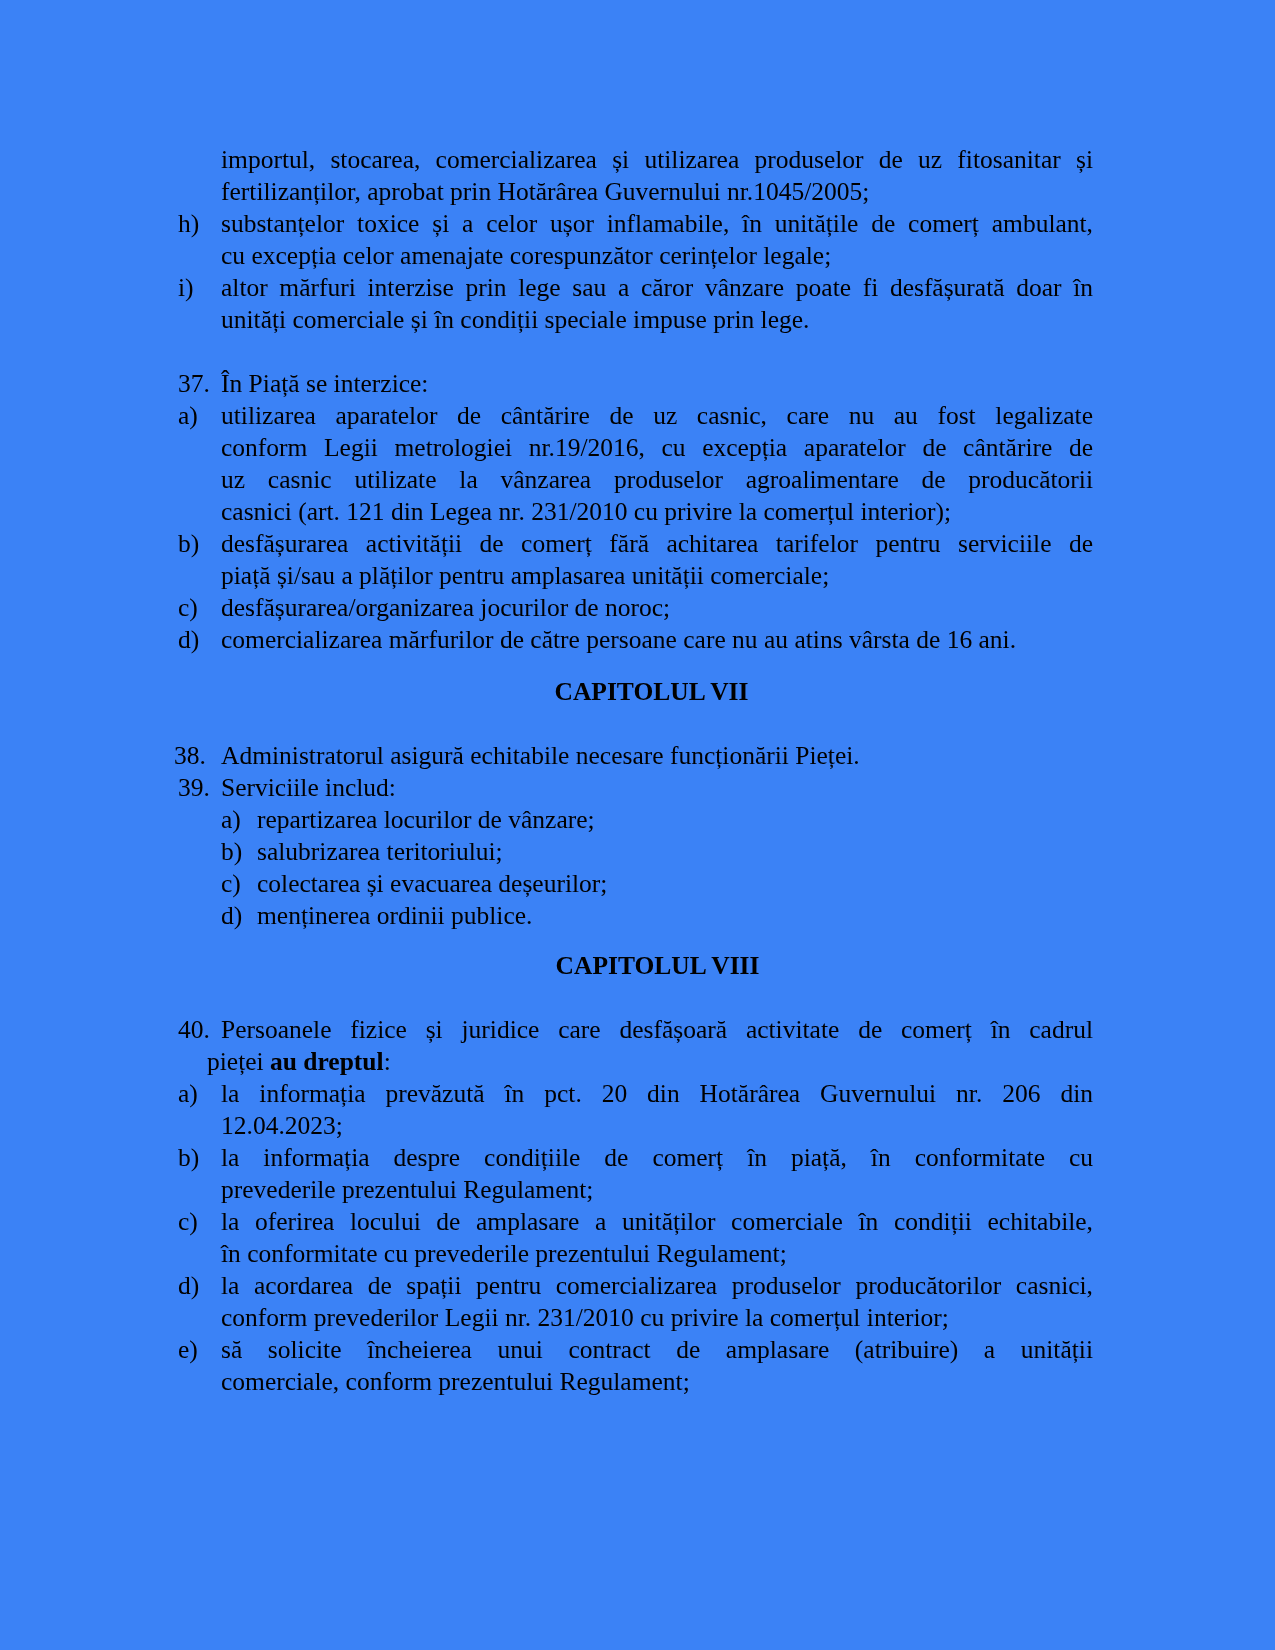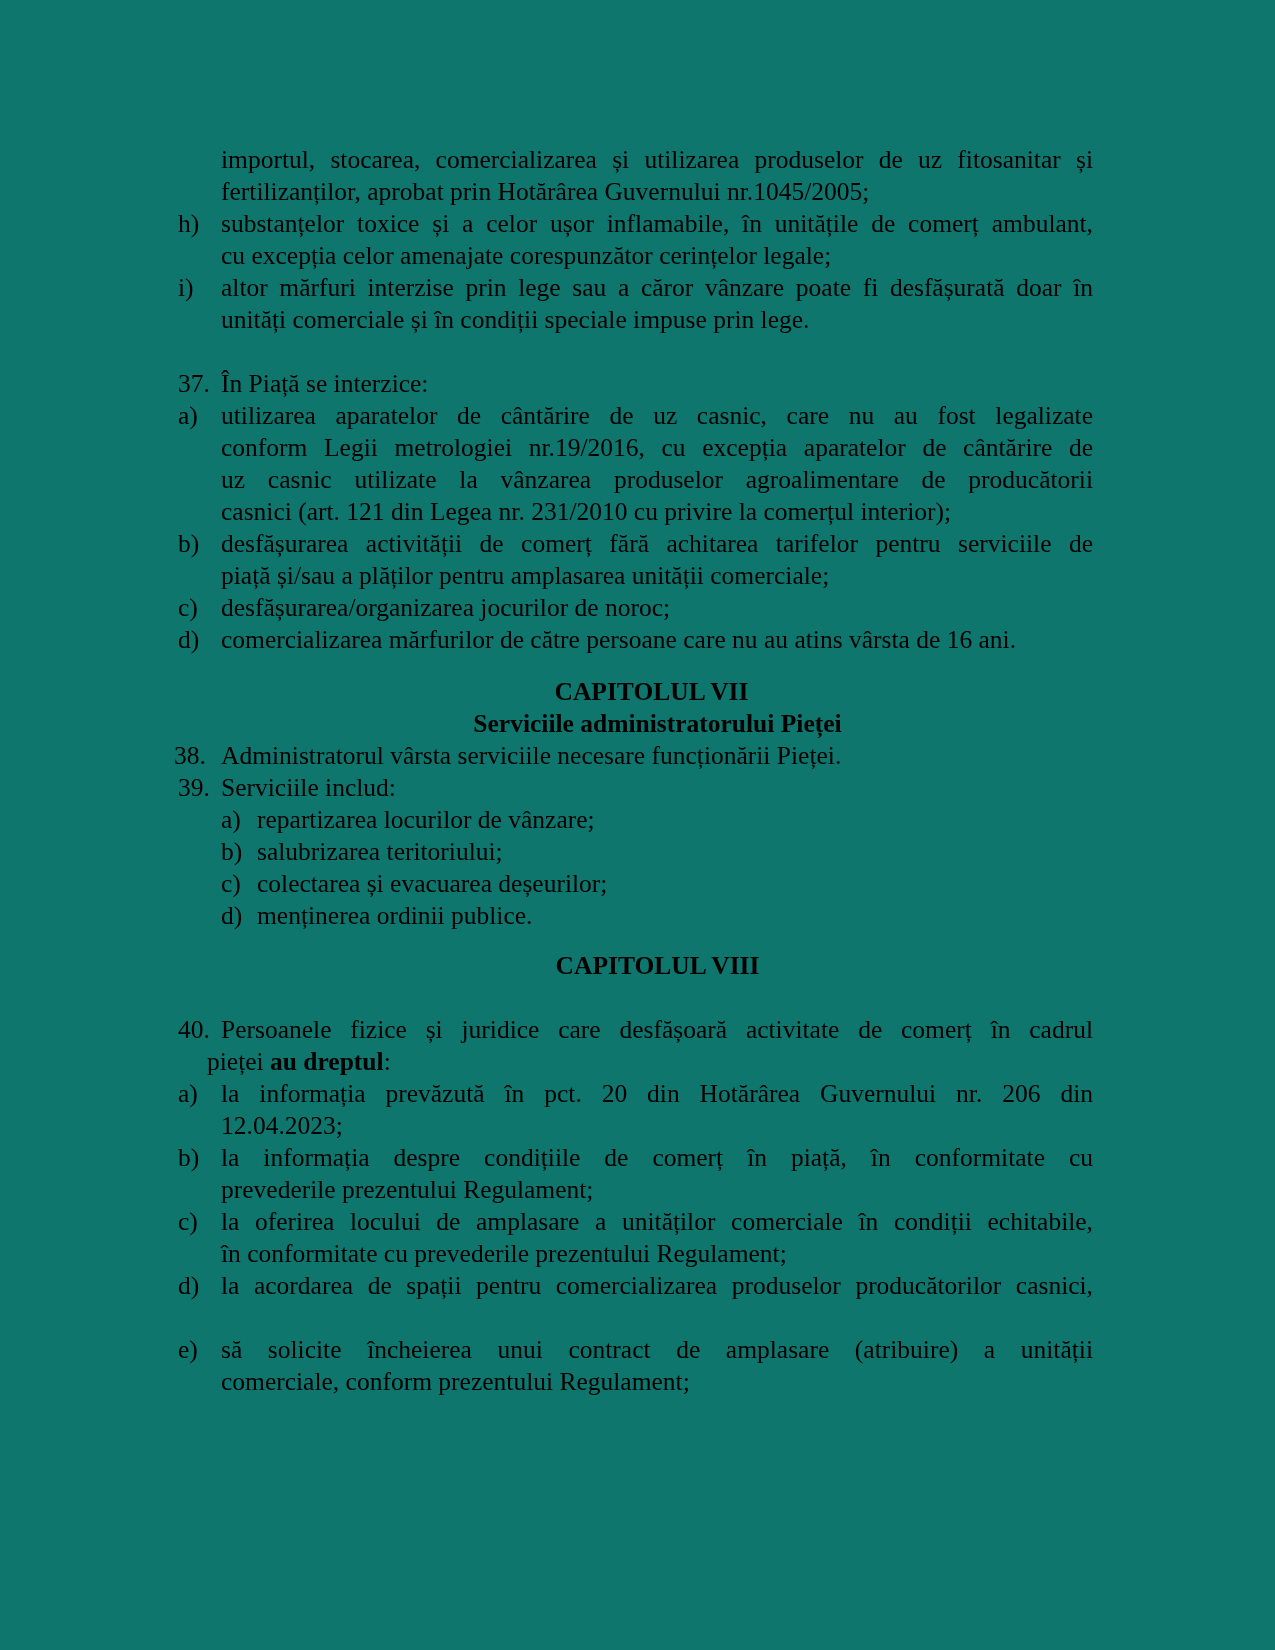--- a/index.html
+++ b/index.html
@@ -1,18 +1,18 @@
 <!DOCTYPE html>
 <html><head>
   <meta charset="utf-8">
   <style>
     html, body { margin: 0; padding: 0; background: #ffffff; }
     body { width: 1275px; height: 1650px; position: relative; overflow: hidden;
            font-family: "Liberation Serif", "DejaVu Serif", serif; color: #000; }
-    .page { position: absolute; left: 0; top: 0; width: 1275px; height: 1650px; background: #0f766e; }
+    .page { position: absolute; left: 0; top: 0; width: 1275px; height: 1650px; background: #3b82f6; }
     .ln { position: absolute; font-size: 25.5px; line-height: 32px; white-space: nowrap; }
     .just { text-align: justify; text-align-last: justify; white-space: normal; }
     .lbl { position: absolute; font-size: 25.5px; line-height: 32px; }
     .c { position: absolute; left: 0; width: 1275px; text-align: center; font-size: 25.5px; line-height: 32px; font-weight: bold; }
     b { font-weight: bold; }
   </style>
 </head>
 <body>
 
 <div class="page">
@@ -41,24 +41,23 @@
   <div class="ln just" style="left:221px;top:528px;width:872px;">desfășurarea activității de comerț fără achitarea tarifelor pentru serviciile de</div>
   <div class="ln" style="left:221px;top:560px;">piață și/sau a plăților pentru amplasarea unității comerciale;</div>
 
   <div class="lbl" style="left:178px;top:592px;">c)</div>
   <div class="ln" style="left:221px;top:592px;">desfășurarea/organizarea jocurilor de noroc;</div>
 
   <div class="lbl" style="left:178px;top:624px;">d)</div>
   <div class="ln" style="left:221px;top:624px;">comercializarea mărfurilor de către persoane care nu au atins vârsta de 16 ani.</div>
 
   <div class="c" style="top:676px;padding-left:28px;box-sizing:border-box;">CAPITOLUL VII</div>
-  <div class="c" style="top:708px;padding-left:40px;box-sizing:border-box;">Serviciile administratorului Pieței</div>
 
   <div class="lbl" style="left:174px;top:740px;">38.</div>
-  <div class="ln" style="left:221px;top:740px;">Administratorul vârsta serviciile necesare funcționării Pieței.</div>
+  <div class="ln" style="left:221px;top:740px;">Administratorul asigură echitabile necesare funcționării Pieței.</div>
 
   <div class="lbl" style="left:178px;top:772px;">39.</div>
   <div class="ln" style="left:221px;top:772px;">Serviciile includ:</div>
 
   <div class="lbl" style="left:221px;top:804px;">a)</div>
   <div class="ln" style="left:257px;top:804px;">repartizarea locurilor de vânzare;</div>
   <div class="lbl" style="left:221px;top:836px;">b)</div>
   <div class="ln" style="left:257px;top:836px;">salubrizarea teritoriului;</div>
   <div class="lbl" style="left:221px;top:868px;">c)</div>
   <div class="ln" style="left:257px;top:868px;">colectarea și evacuarea deșeurilor;</div>
@@ -78,18 +77,19 @@
   <div class="lbl" style="left:178px;top:1142px;">b)</div>
   <div class="ln just" style="left:221px;top:1142px;width:872px;">la informația despre condițiile de comerț în piață, în conformitate cu</div>
   <div class="ln" style="left:221px;top:1174px;">prevederile prezentului Regulament;</div>
 
   <div class="lbl" style="left:178px;top:1206px;">c)</div>
   <div class="ln" style="left:221px;top:1238px;">în conformitate cu prevederile prezentului Regulament;</div>
   <div class="ln just" style="left:221px;top:1206px;width:872px;">la oferirea locului de amplasare a unităților comerciale în condiții echitabile,</div>
 
   <div class="lbl" style="left:178px;top:1270px;">d)</div>
   <div class="ln just" style="left:221px;top:1270px;width:872px;">la acordarea de spații pentru comercializarea produselor producătorilor casnici,</div>
+  <div class="ln" style="left:221px;top:1302px;">conform prevederilor Legii nr. 231/2010 cu privire la comerțul interior;</div>
 
   <div class="lbl" style="left:178px;top:1334px;">e)</div>
   <div class="ln just" style="left:221px;top:1334px;width:872px;">să solicite încheierea unui contract de amplasare (atribuire) a unității</div>
   <div class="ln" style="left:221px;top:1366px;">comerciale, conform prezentului Regulament;</div>
 
 </div>
 
 </body></html>

